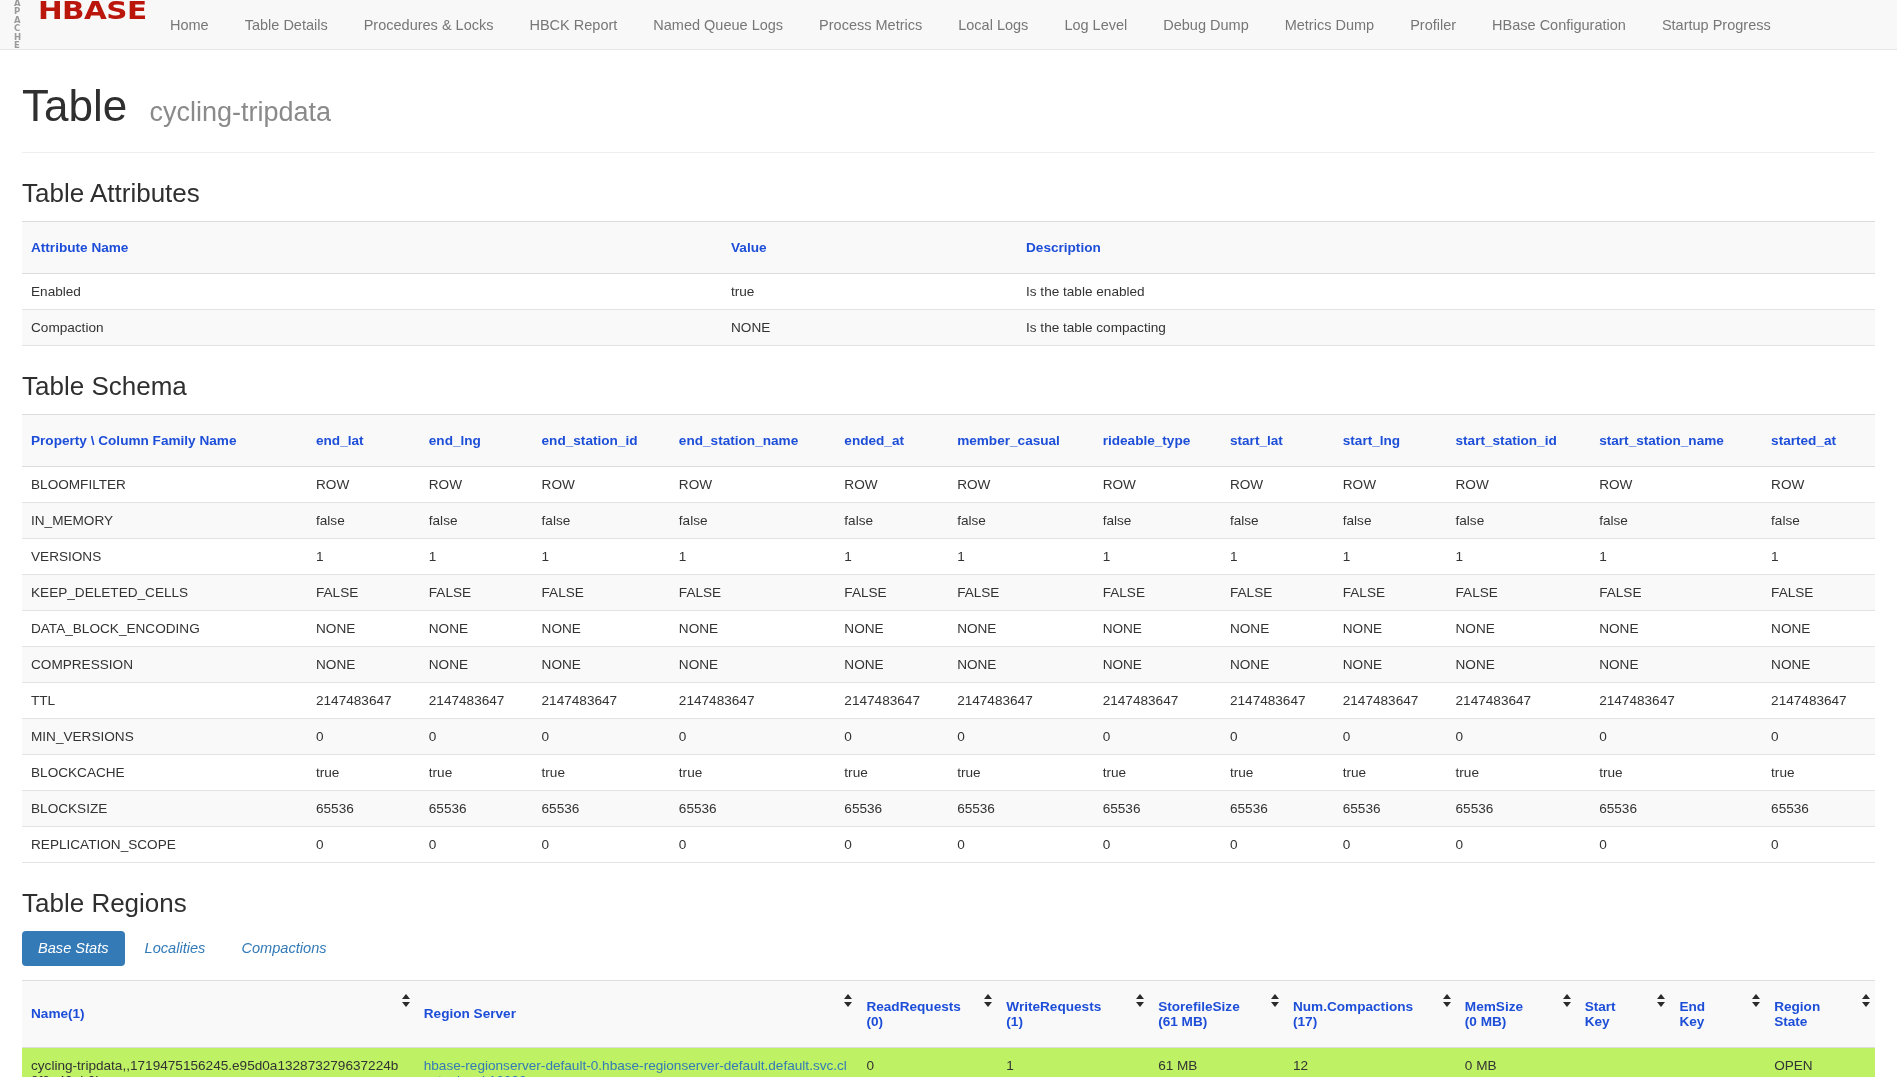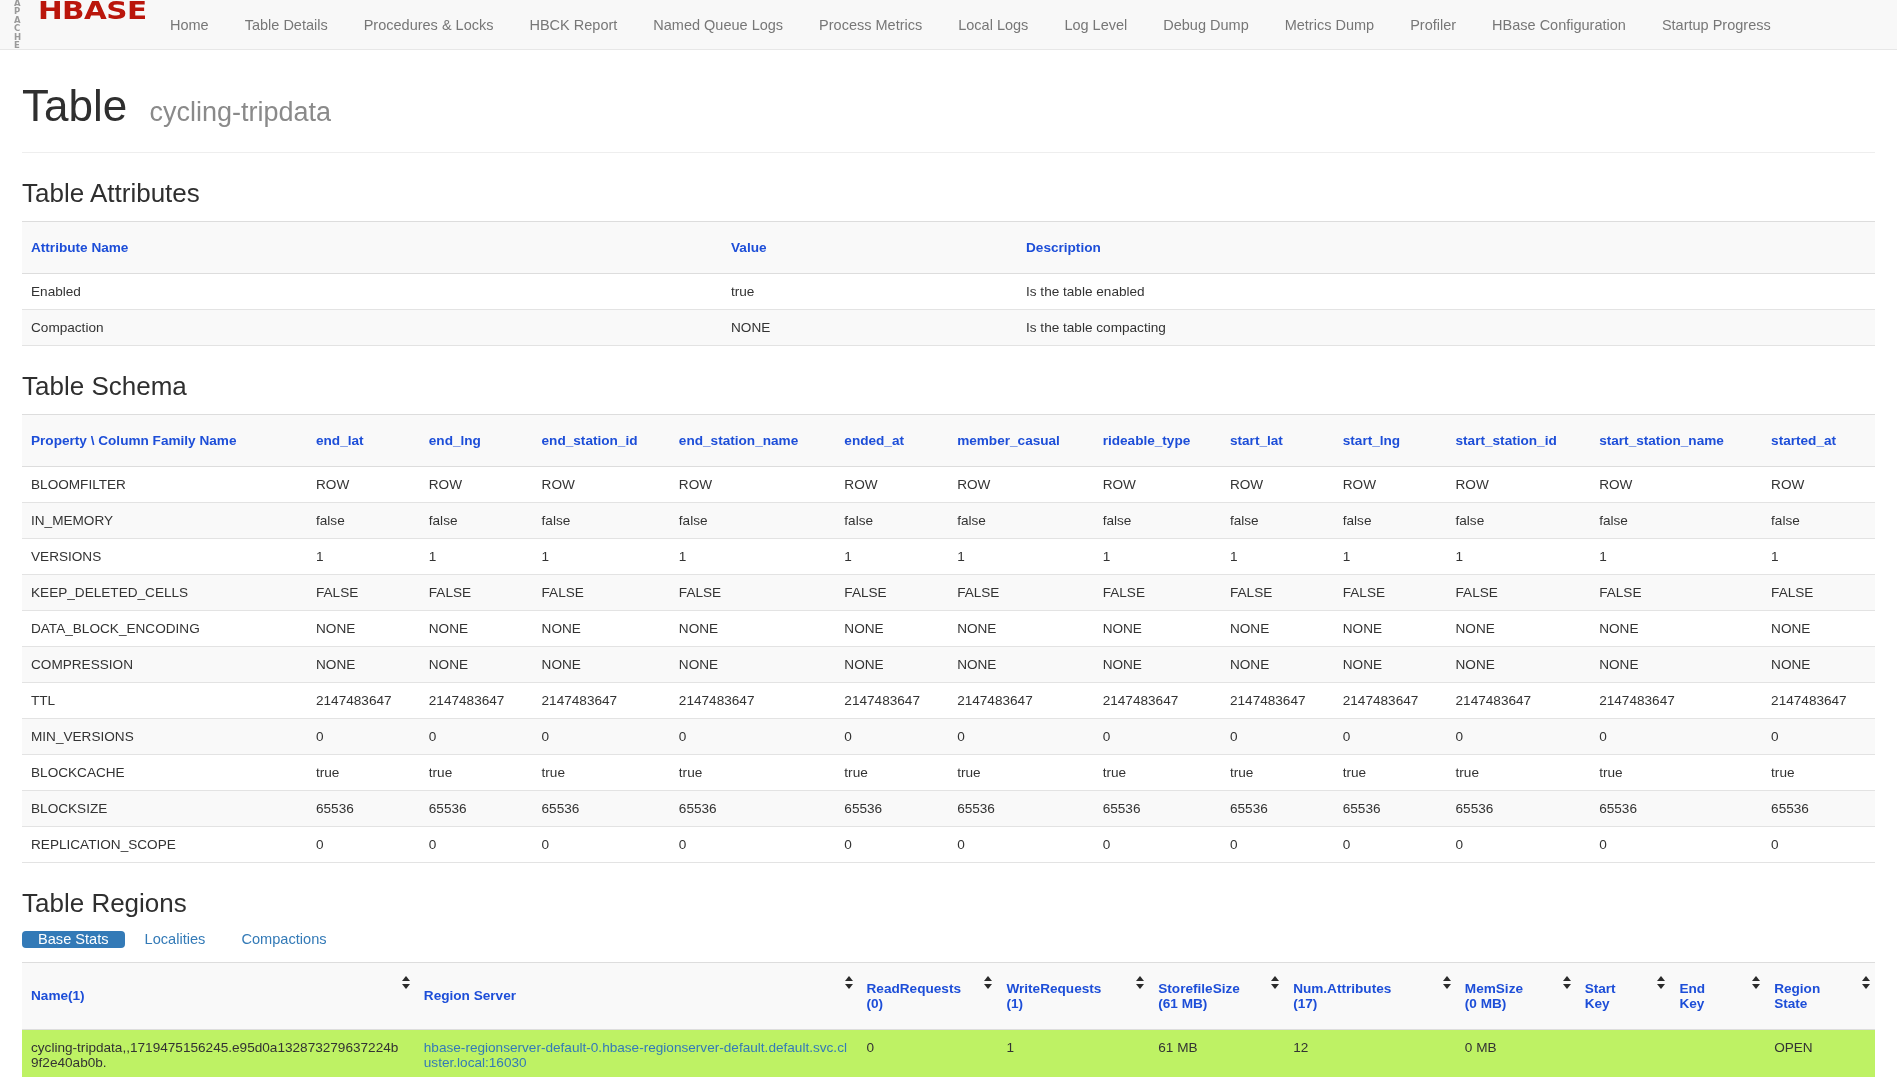--- a/index.html
+++ b/index.html
@@ -136,26 +136,27 @@
   
   .tabs {
     display: flex;
     align-items: center;
     margin: 4px 0 14px 0;
     gap: 4px;
   }
   .tab {
     font-size: 14.6px;
     color: #337ab7;
-    padding: 1px 16px;
+    padding: 10px 16px;
     border-radius: 4px;
     cursor: pointer;
     text-decoration: none;
     line-height: 1;
     white-space: nowrap;
+    font-style: italic;
   }
   .tab.active {
     background: #337ab7;
     color: #ffffff;
   }
 
   
   .regions-tbl { font-size: 13.6px; }
   .regions-tbl thead th {
     background: #ffffff;
@@ -494,21 +495,21 @@
           </th>
           <th class="col-sfs">
             <span class="hd">StorefileSize</span>
             <span class="hd">(61 MB)</span>
             <span class="sort-arrows">
               <i class="up"></i>
               <i class="dn"></i>
             </span>
           </th>
           <th class="col-nsf">
-            <span class="hd">Num.Attributes</span>
+            <span class="hd">Num.Compactions</span>
             <span class="hd">(17)</span>
             <span class="sort-arrows">
               <i class="up"></i>
               <i class="dn"></i>
             </span>
           </th>
           <th class="col-mem">
             <span class="hd">MemSize</span>
             <span class="hd">(0 MB)</span>
             <span class="sort-arrows">

